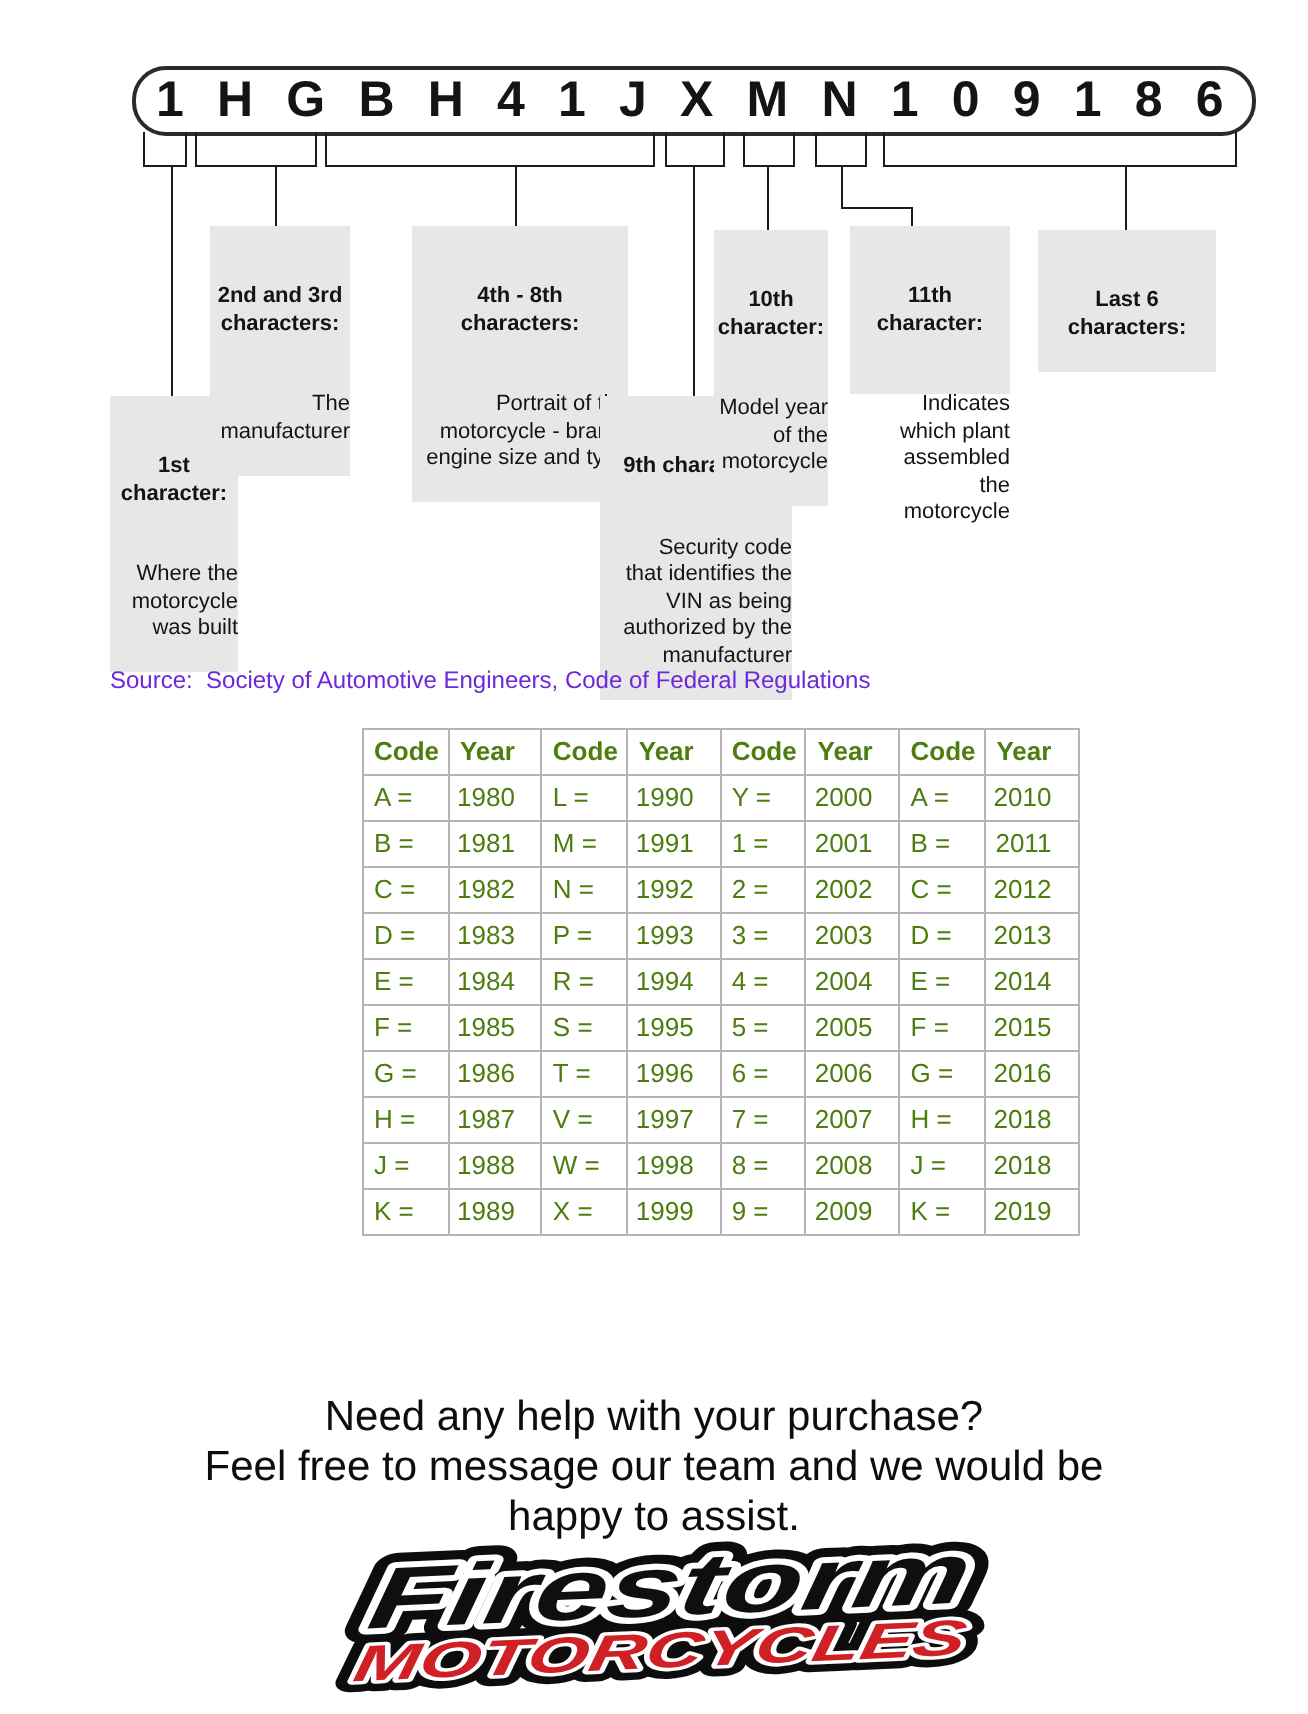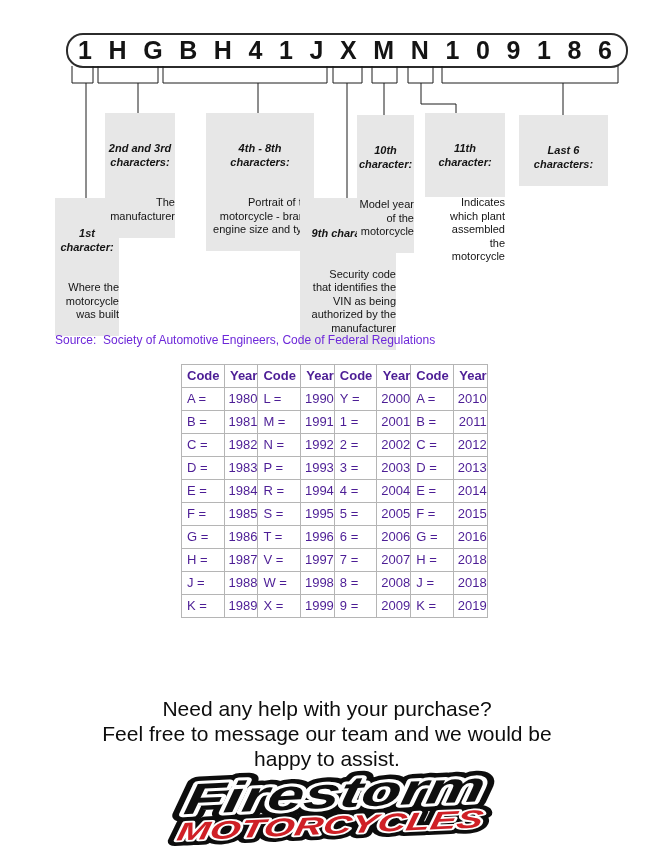--- a/index.html
+++ b/index.html
@@ -19,41 +19,41 @@
   }
   .vc{font-size:25px;font-weight:bold;color:#141414;line-height:31px;}
   
   .lines{position:absolute;left:0;top:0;}
   
   .vbox{
     position:absolute;background:#e7e7e7;text-align:center;
     font-size:11px;line-height:13.5px;color:#141414;white-space:pre;
     padding:2px 0 1px 0;
   }
-  .vbox .t{font-weight:bold;white-space:pre;font-style:italic;}
+  .vbox .t{font-weight:bold;white-space:pre;}
   .vbox .d{white-space:pre;text-align:right;}
   .vbox.overflowing{overflow:visible;}
   
   .source{
     position:absolute;left:55px;top:297px;font-size:12px;color:#6d28d9;
     white-space:pre;
     margin-top:36px;
   }
   
   table.yct{
     position:absolute;left:181px;top:364px;border-collapse:collapse;
-    font-size:13px;color:#4c1d95;background:#fff;
+    font-size:13px;color:#4d7c0f;background:#fff;
   }
   table.yct th, table.yct td{
     border:1px solid #b5b5b5;line-height:16px;padding:3px 4px;
     white-space:nowrap;font-weight:normal;
   }
   table.yct th{font-weight:bold;text-align:left;}
   table.yct .code{width:31px;text-align:left;padding-left:5px;}
-  table.yct .year{width:25px;text-align:right;padding-right:0;}
+  table.yct .year{width:25px;text-align:right;padding-right:13px;}
   
   .help{
     position:absolute;left:0;top:696px;width:654px;text-align:center;
     font-size:21px;font-weight:normal;line-height:25px;color:#0d0d0d;
     white-space:pre-line;
   }
   
   .logo{position:absolute;left:50%;top:762px;margin-left:-180px;width:360px;height:88px;}
   .logo text{font-family:"Liberation Sans", sans-serif;font-weight:bold;font-style:italic;}
   .logo .halo{stroke:#0d0d0d;fill:#0d0d0d;stroke-linejoin:round;}

